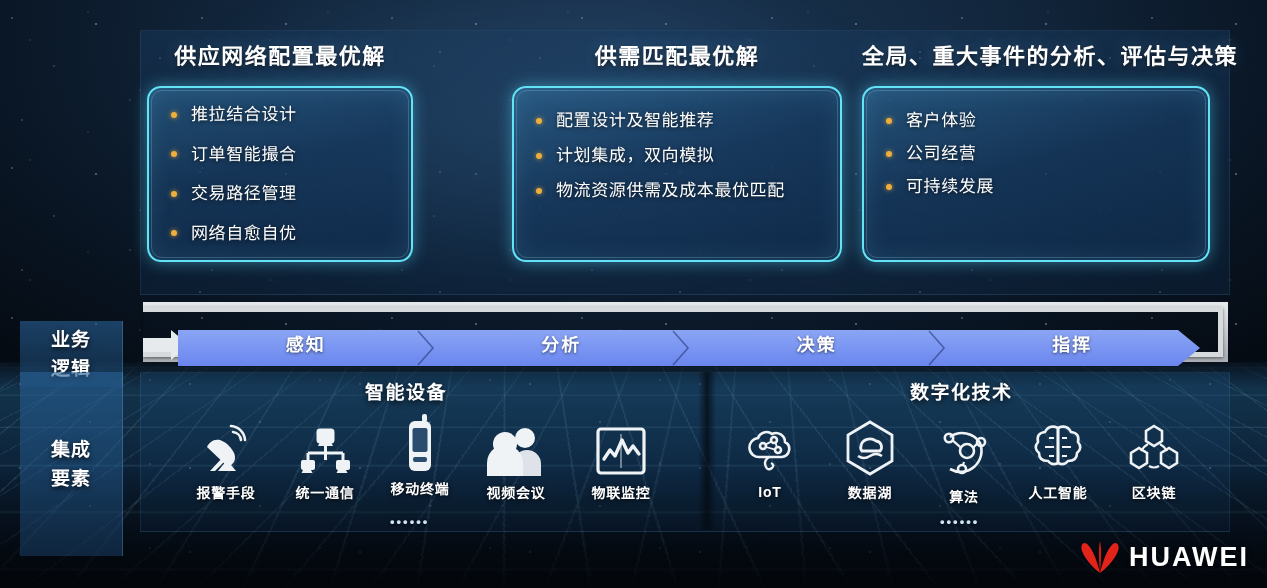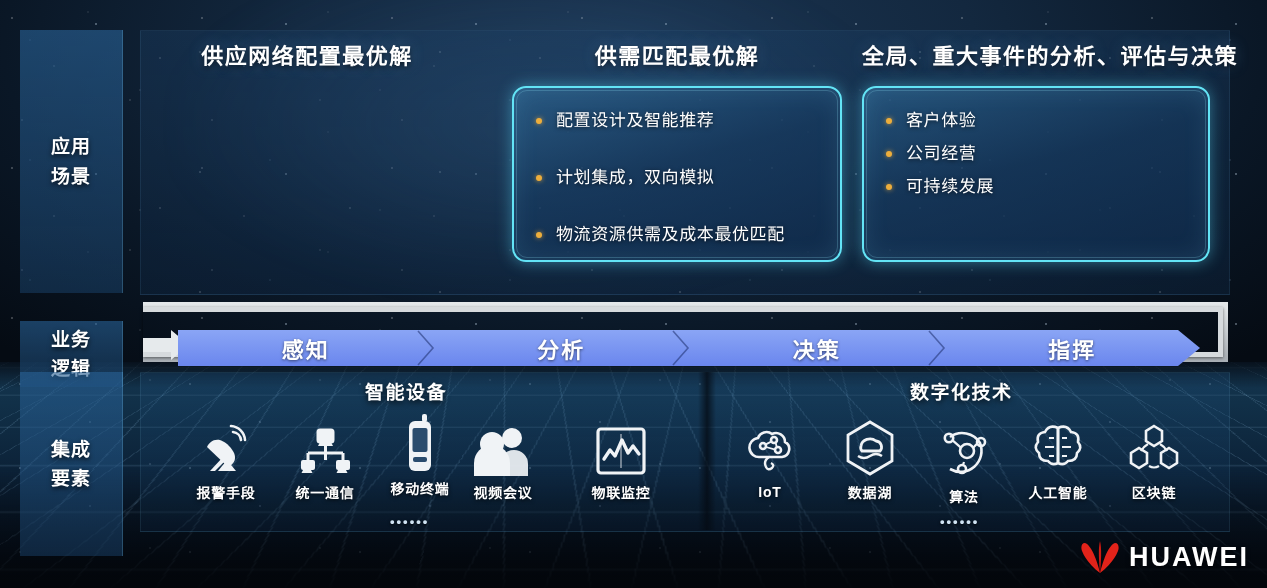--- a/index.html
+++ b/index.html
@@ -153,22 +153,22 @@
   }
   .feed-arrow{
     position:absolute;left:143px;top:330px;width:46px;height:30px;
   }
   .flow{
     position:absolute;left:178px;top:330px;width:1022px;height:36px;
     display:flex;
   }
   .flow-seg{
     position:relative;flex:1;height:36px;
-    display:flex;align-items:center;justify-content:center;
-    color:#ffffff;font-size:22px;font-weight:bold;letter-spacing:2px;
+    display:flex;align-items:flex-start;justify-content:center;
+    color:#ffffff;font-size:18px;font-weight:bold;letter-spacing:2px;
     text-shadow:0 1px 3px rgba(0,0,0,.55);
   }
   .flow-seg .chev{
     position:absolute;right:-1px;top:0;width:18px;height:36px;
     pointer-events:none;
   }
   .flow-band{
     position:absolute;left:178px;top:330px;width:1022px;height:36px;
     background:linear-gradient(180deg,#8aa5f5,#6a86ee);
     clip-path:polygon(0 0, calc(100% - 22px) 0, 100% 50%, calc(100% - 22px) 100%, 0 100%);
@@ -217,41 +217,57 @@
     <div class="mesh"></div>
     <div class="dots"></div>
     <div class="fade-top"></div>
     <div class="fade-bot"></div>
   </div>
 
   <div class="panel-top"></div>
   <div class="panel-bottom"></div>
   <div class="col-divider"></div>
 
-  <div class="side-tab" style="top:30px;height:263px;">
-    <span>应用</span>
-    <span>场景</span>
-  </div>
   <div class="side-tab" style="top:300px;height:66px;margin-top:21px;">
     <span>业务</span>
     <span>逻辑</span>
   </div>
   <div class="side-tab" style="top:372px;height:184px;">
     <span>集成</span>
     <span>要素</span>
   </div>
 
-  <div class="scen-col" style="left:174px;width:266px;">
+  <div class="scen-col" style="left:147px;width:266px;">
     <div class="scen-title">供应网络配置最优解</div>
+    <div class="scen-card" style="height:176px;">
+      <div style="display:flex;flex-direction:column;justify-content:space-between;height:100%;">
+        <div class="bullet-row">
+          <span class="dot"></span>
+          <span>推拉结合设计</span>
+        </div>
+        <div class="bullet-row">
+          <span class="dot"></span>
+          <span>订单智能撮合</span>
+        </div>
+        <div class="bullet-row">
+          <span class="dot"></span>
+          <span>交易路径管理</span>
+        </div>
+        <div class="bullet-row">
+          <span class="dot"></span>
+          <span>网络自愈自优</span>
+        </div>
+      </div>
+    </div>
   </div>
 
   <div class="scen-col" style="left:512px;width:330px;">
     <div class="scen-title">供需匹配最优解</div>
     <div class="scen-card" style="height:176px;">
-      <div style="display:flex;flex-direction:column;gap:40px;padding-top:6px;">
+      <div style="display:flex;flex-direction:column;gap:18px;padding-top:6px;">
         <div class="bullet-row">
           <span class="dot"></span>
           <span>配置设计及智能推荐</span>
         </div>
         <div class="bullet-row">
           <span class="dot"></span>
           <span>计划集成，双向模拟</span>
         </div>
         <div class="bullet-row">
           <span class="dot"></span>
@@ -349,21 +365,21 @@
       <svg width="36" height="58" viewBox="0 0 36 58" fill="#f0f3f6">
         <rect x="20" y="0" width="5" height="8" rx="2"></rect>
         <rect x="7" y="7" width="22" height="50" rx="6"></rect>
         <rect x="10.5" y="14" width="15" height="24" rx="2" fill="#2a4c6e"></rect>
         <rect x="11" y="43" width="14" height="5" rx="2" fill="#2a4c6e"></rect>
       </svg>
     </div>
     <div class="icon-label">移动终端</div>
   </div>
 
-  <div class="icon-item" style="left:455px;top:418px;">
+  <div class="icon-item" style="left:468px;top:418px;">
     <div class="icon-box">
       <svg width="58" height="52" viewBox="0 0 58 52" fill="#f0f3f6">
         <circle cx="38" cy="14" r="10"></circle>
         <path d="M24 52 h30 v-12 a14 14 0 0 0 -28 0 z" opacity=".92"></path>
         <circle cx="18" cy="20" r="12"></circle>
         <path d="M0 52 h36 v-13 a18 18 0 0 0 -36 0 z"></path>
       </svg>
     </div>
     <div class="icon-label">视频会议</div>
   </div>

